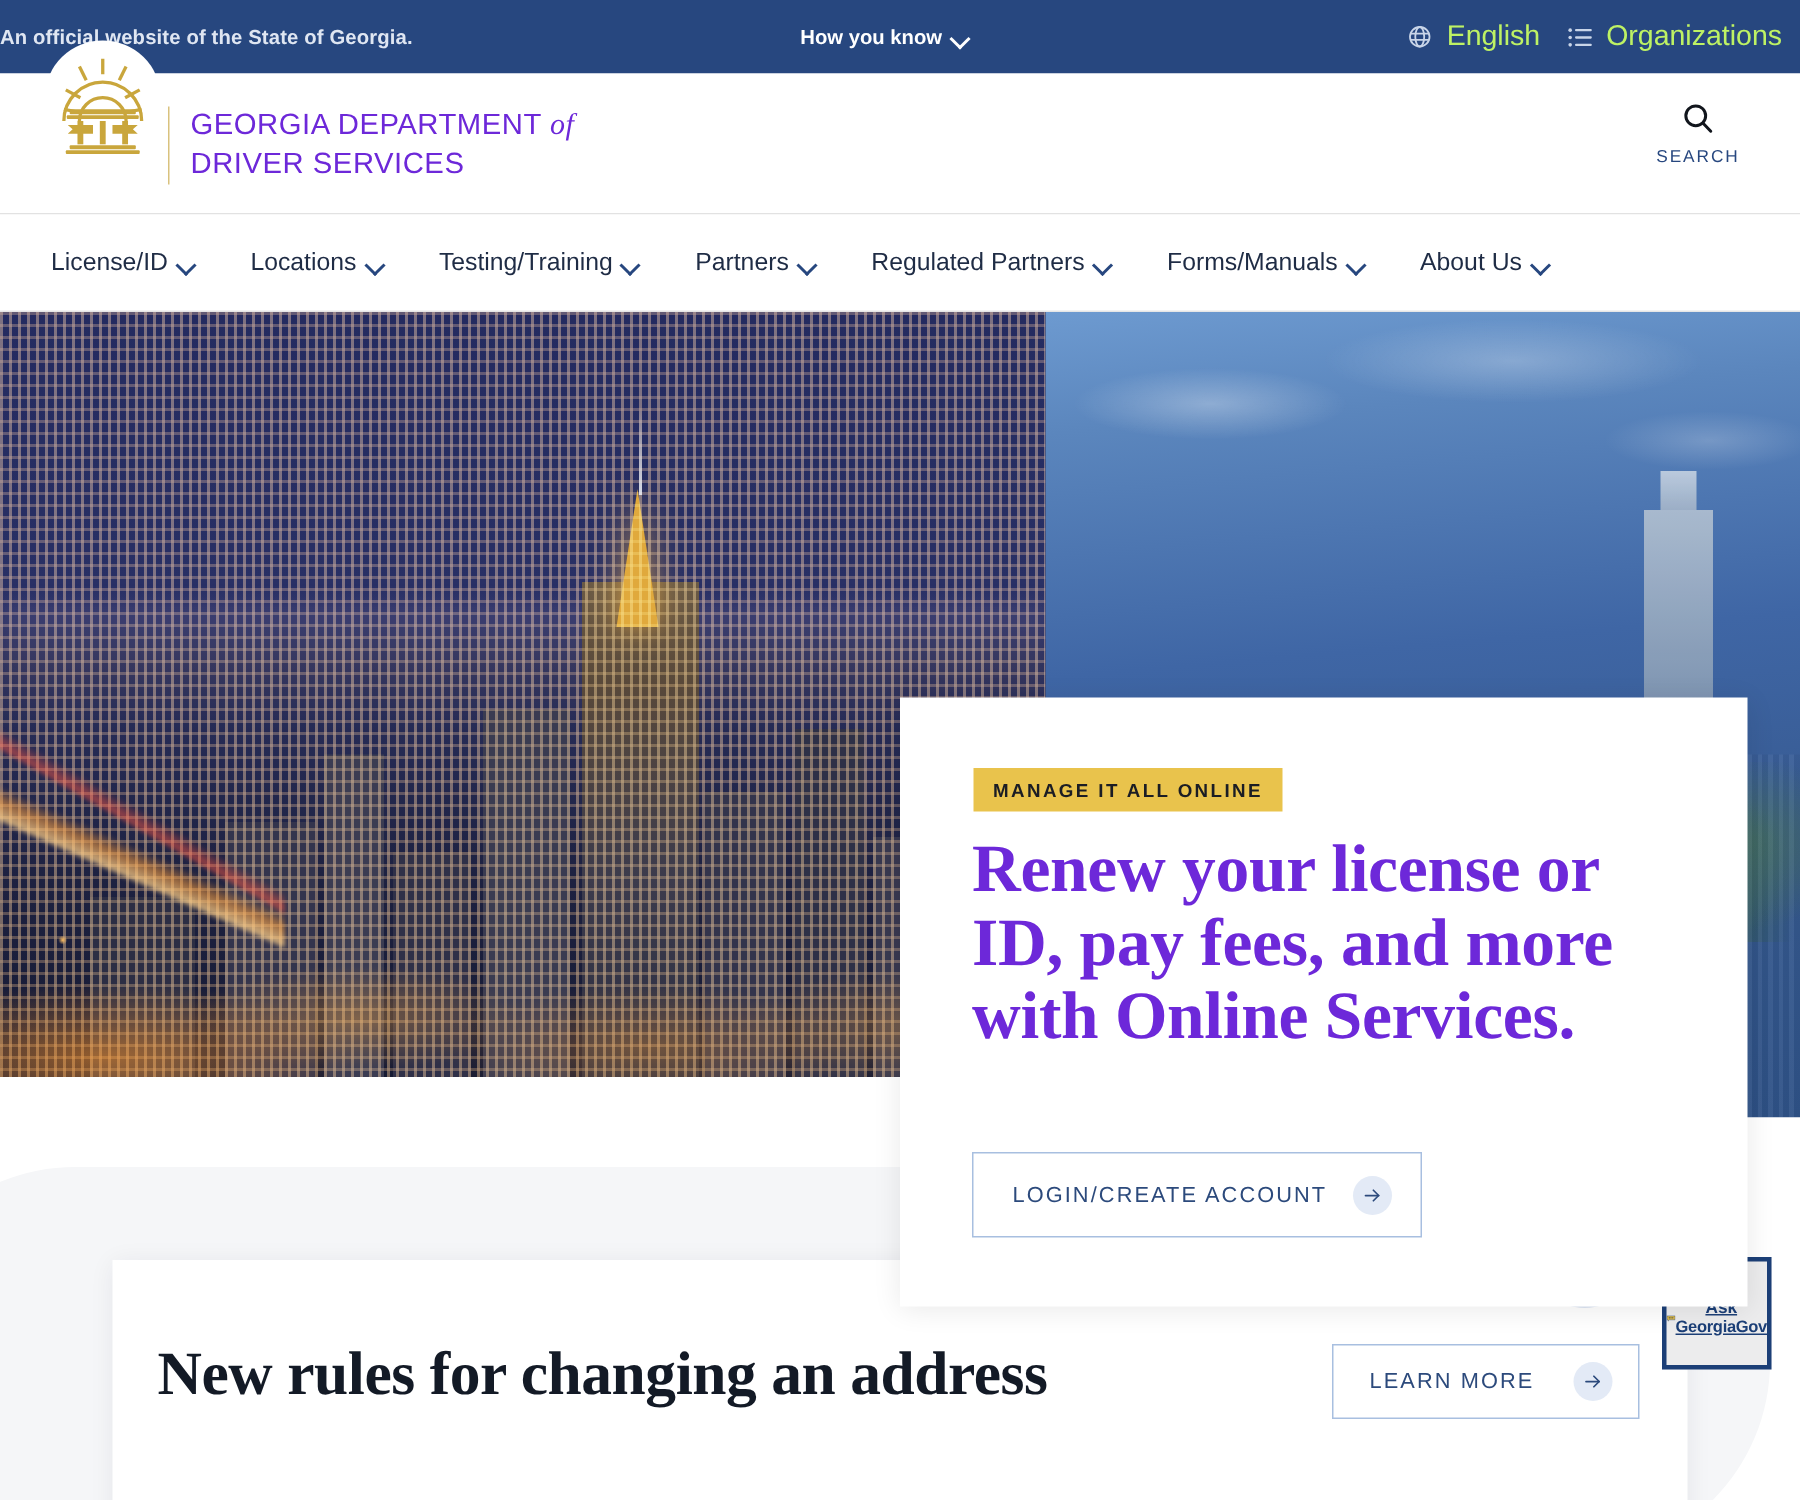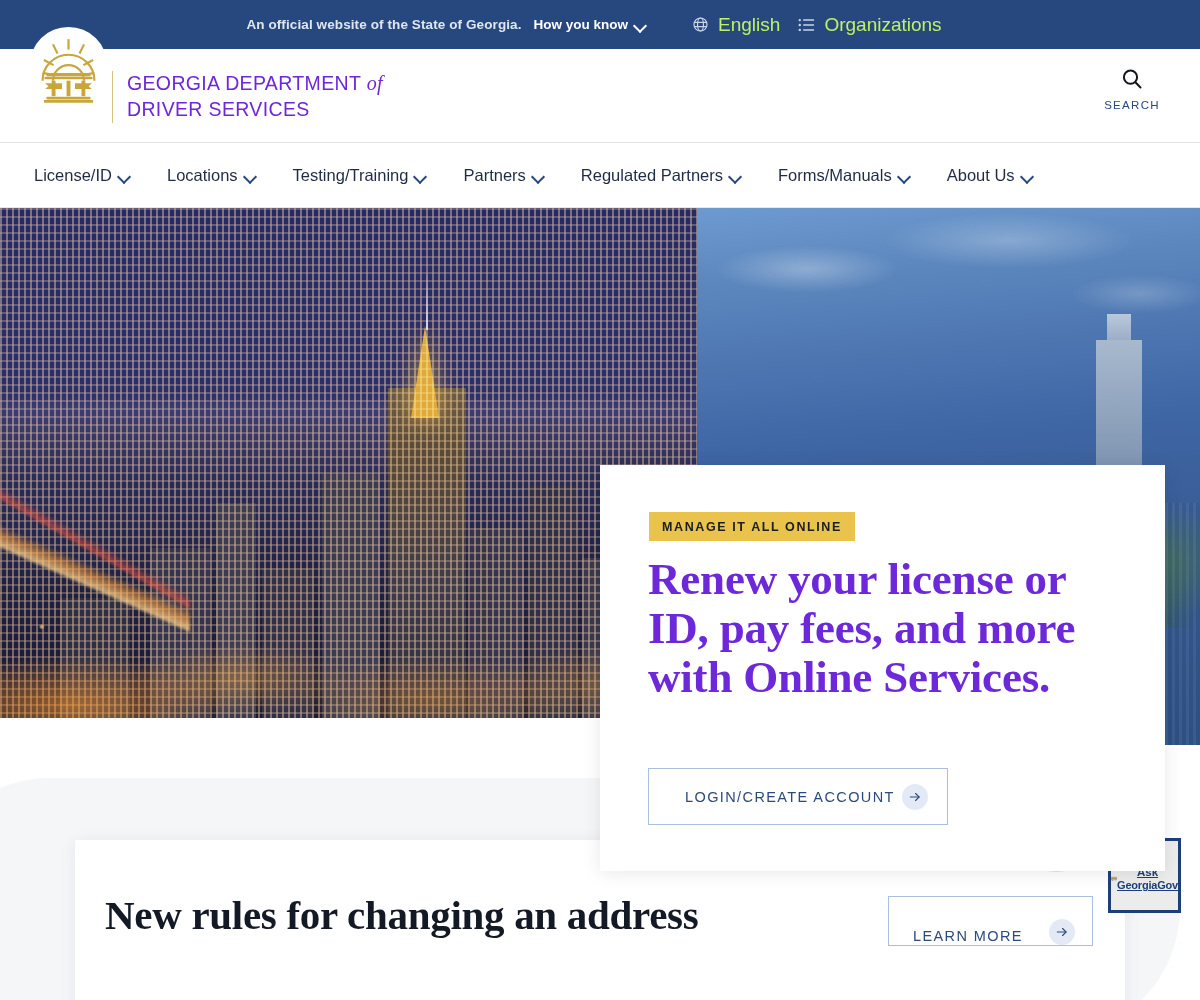--- a/index.html
+++ b/index.html
@@ -7,21 +7,21 @@
     width:1200px; height:1000px; overflow:hidden;
     background:#ffffff;
     font-family:"Liberation Sans", sans-serif;
   }
   .page { position:relative; width:1200px; height:1000px; }
 
   
   .topbar{
     position:absolute; left:0; top:0; width:1200px; height:49px;
     background:#27477f;
-    display:flex; align-items:center; justify-content:center;
+    display:flex; align-items:center; justify-content:space-between;
     padding-right:12px;
   }
   .topbar-official{
     color:#dfe6f2; font-size:13.5px; font-weight:700;
     letter-spacing:.1px;
   }
   .topbar-how{
     color:#ffffff; font-size:13.5px; font-weight:700; margin-left:12px;
     display:flex; align-items:center; gap:7px; cursor:pointer;
   }
@@ -192,21 +192,21 @@
   .hero-headline{
     position:absolute; left:48px; top:90px; width:460px;
     font-family:"Liberation Serif", serif;
     font-weight:700; font-size:45px; line-height:49px;
     color:#6d28d9; letter-spacing:-.2px;
   }
   .btn-outline{
     position:absolute; display:flex; align-items:center; justify-content:space-between;
     border:1px solid #a8bfe0; background:#ffffff; cursor:pointer;
   }
-  .hero-login{ left:648px; top:560px; width:300px; height:57px; padding:0 19px 0 36px; z-index:6; }
+  .hero-login{ left:648px; top:560px; width:300px; height:57px; padding:0 19px 0 26px; z-index:6; }
   .btn-text{
     color:#2c4a7c; font-size:14.5px; letter-spacing:1.4px; line-height:18px;
     text-transform:uppercase; font-weight:400;
   }
   .arrow-circle{
     width:26px; height:26px; border-radius:50%;
     background:#e3eaf6; display:flex; align-items:center; justify-content:center;
     flex:none;
   }
 
@@ -218,21 +218,21 @@
   }
   .promo-card{
     position:absolute; left:75px; top:95px; width:1050px; height:178px;
     background:#ffffff; box-shadow:0 2px 16px rgba(20,30,60,.07);
   }
   .promo-title{
     position:absolute; left:30px; top:52px; width:790px;
     font-family:"Liberation Serif", serif; font-weight:700;
     font-size:41px; line-height:46px; color:#131a26; letter-spacing:-.3px;
   }
-  .promo-btn{ left:888px; top:896px; width:205px; height:50px; padding:0 17px 0 24px;align-items:flex-end; }
+  .promo-btn{ left:888px; top:896px; width:205px; height:50px; padding:0 17px 0 24px; }
 
   
   .doc-fab{
     position:absolute; left:1023px; top:805px; width:67px; height:67px;
     border-radius:50%; background:#dde5f3;
     display:flex; align-items:center; justify-content:center; cursor:pointer;
   }
   
   .ask-widget{
     position:absolute; left:1108px; top:838px; width:73px; height:75px;

